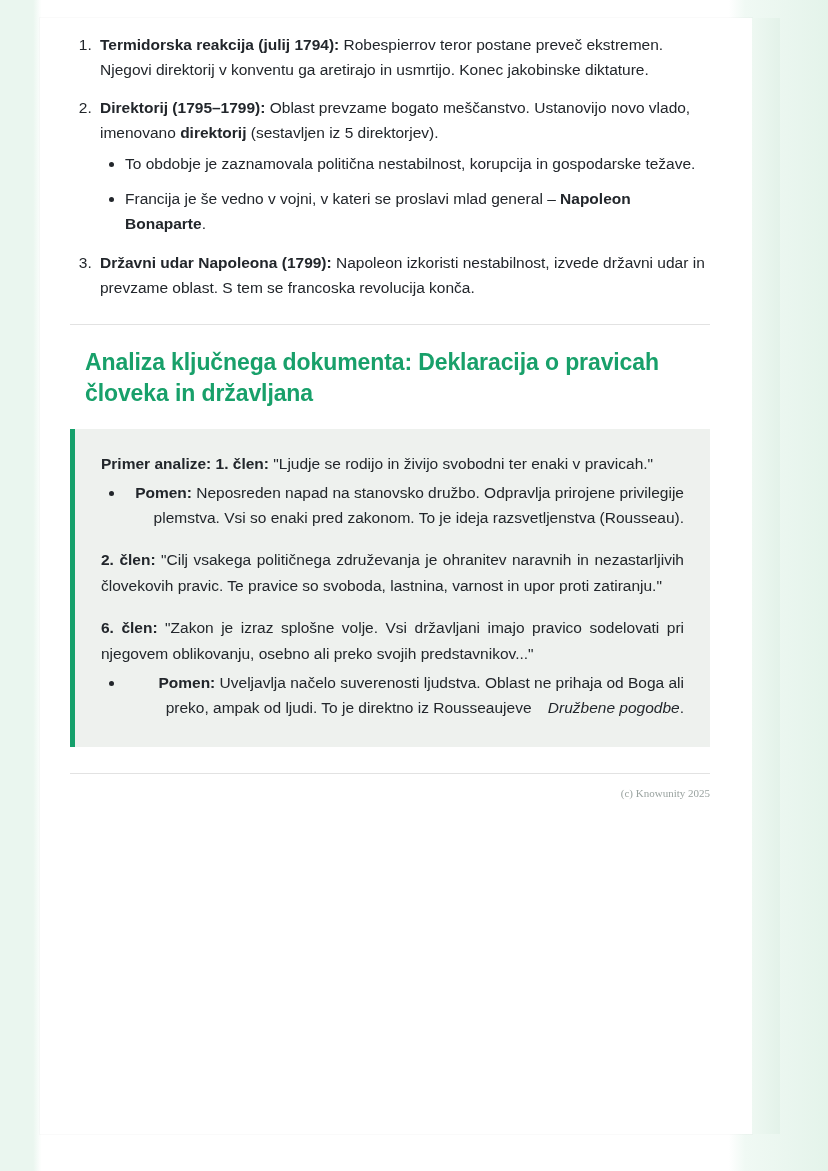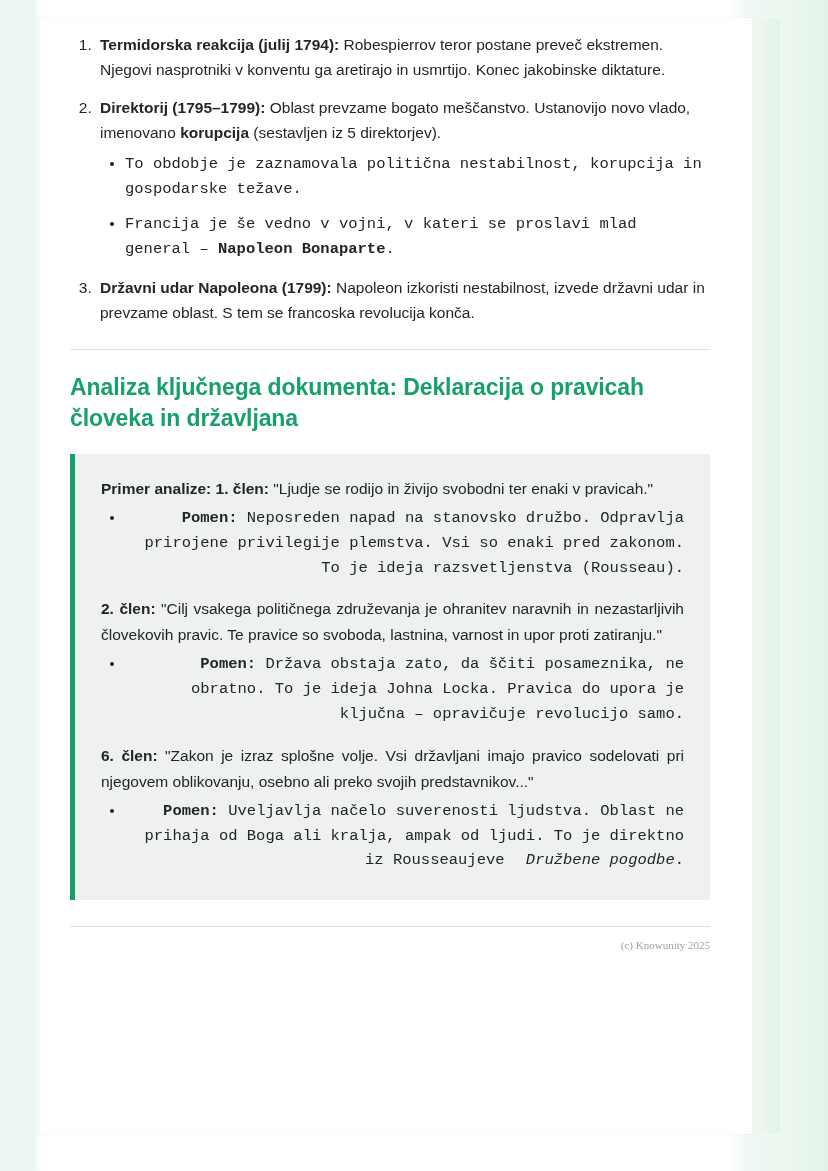--- a/index.html
+++ b/index.html
@@ -60,40 +60,39 @@
     color: #22262b;
   }
   ul.sub-list {
     margin: 7px 0 0 0;
     padding-left: 25px;
     list-style: disc;
   }
   ul.sub-list > li {
     margin-bottom: 10px;
     line-height: 1.6;
-    font-family: Liberation Mono, monospace;
   }
   ul.sub-list > li::marker {
     color: #22262b;
     font-size: 15px;
   }
   b, .b {
     font-weight: bold;
   }
   .hr {
     border: none;
     border-top: 1px solid #e2e2e2;
     margin: 24px 0 22px 0;
   }
   h2.section-title {
     color: #18a06a;
     font-size: 23px;
     line-height: 1.35;
     font-weight: bold;
-    margin: 0 0 20px 0;
+    margin: 0 0 20px 15px;
     letter-spacing: -0.1px;
   }
   p.justified {
     text-align: justify;
     margin: 0 0 22px 0;
     line-height: 1.68;
   }
   .callout {
     background: #eef1ee;
     border-left: 5px solid #15a06b;
@@ -144,24 +143,24 @@
 <body>
 
 <div class="page-bg"></div>
 <div class="sheet"></div>
 <div class="right-strip"></div>
 
 <div class="content">
 
   <ol class="main-list">
     <li>
-      <span class="b">Termidorska reakcija (julij 1794):</span><span> Robespierrov teror postane preveč ekstremen. Njegovi nasprotniki v konventu ga aretirajo in usmrtijo. Konec jakobinske diktature.</span>
+      <span class="b">Termidorska reakcija (julij 1794):</span><span> Robespierrov teror postane preveč ekstremen. Njegovi direktorij v konventu ga aretirajo in usmrtijo. Konec jakobinske diktature.</span>
     </li>
     <li>
-      <span class="b">Direktorij (1795–1799):</span><span> Oblast prevzame bogato meščanstvo. Ustanovijo novo vlado, imenovano </span><span class="b">korupcija</span><span> (sestavljen iz 5 direktorjev).</span>
+      <span class="b">Direktorij (1795–1799):</span><span> Oblast prevzame bogato meščanstvo. Ustanovijo novo vlado, imenovano </span><span class="b">direktorij</span><span> (sestavljen iz 5 direktorjev).</span>
       <ul class="sub-list">
         <li>
           <span>To obdobje je zaznamovala politična nestabilnost, korupcija in gospodarske težave.</span>
         </li>
         <li>
           <span>Francija je še vedno v vojni, v kateri se proslavi mlad general – </span><span class="b">Napoleon Bonaparte</span><span>.</span>
         </li>
       </ul>
     </li>
     <li>
@@ -178,29 +177,26 @@
 
     <div class="block">
       <p><span class="b">Primer analize: 1. člen:</span><span> "Ljudje se rodijo in živijo svobodni ter enaki v pravicah."</span></p>
       <ul class="sub-list">
         <li><span class="b">Pomen:</span><span> Neposreden napad na stanovsko družbo. Odpravlja prirojene privilegije plemstva. Vsi so enaki pred zakonom. To je ideja razsvetljenstva (Rousseau).</span></li>
       </ul>
     </div>
 
     <div class="block">
       <p><span class="b">2. člen:</span><span> "Cilj vsakega političnega združevanja je ohranitev naravnih in nezastarljivih človekovih pravic. Te pravice so svoboda, lastnina, varnost in upor proti zatiranju."</span></p>
-      <ul class="sub-list">
-        <li><span class="b">Pomen:</span><span> Država obstaja zato, da ščiti posameznika, ne obratno. To je ideja Johna Locka. Pravica do upora je ključna – opravičuje revolucijo samo.</span></li>
-      </ul>
     </div>
 
     <div class="block">
       <p><span class="b">6. člen:</span><span> "Zakon je izraz splošne volje. Vsi državljani imajo pravico sodelovati pri njegovem oblikovanju, osebno ali preko svojih predstavnikov..."</span></p>
       <ul class="sub-list">
-        <li><span class="b">Pomen:</span><span> Uveljavlja načelo suverenosti ljudstva. Oblast ne prihaja od Boga ali kralja, ampak od ljudi. To je direktno iz Rousseaujeve </span><em>Družbene pogodbe</em><span>.</span></li>
+        <li><span class="b">Pomen:</span><span> Uveljavlja načelo suverenosti ljudstva. Oblast ne prihaja od Boga ali preko, ampak od ljudi. To je direktno iz Rousseaujeve </span><em>Družbene pogodbe</em><span>.</span></li>
       </ul>
     </div>
 
   </div>
 
   <div class="footer-wrap">
     <hr class="footer-rule">
     <div class="footer-credit">(c) Knowunity 2025</div>
   </div>
 

